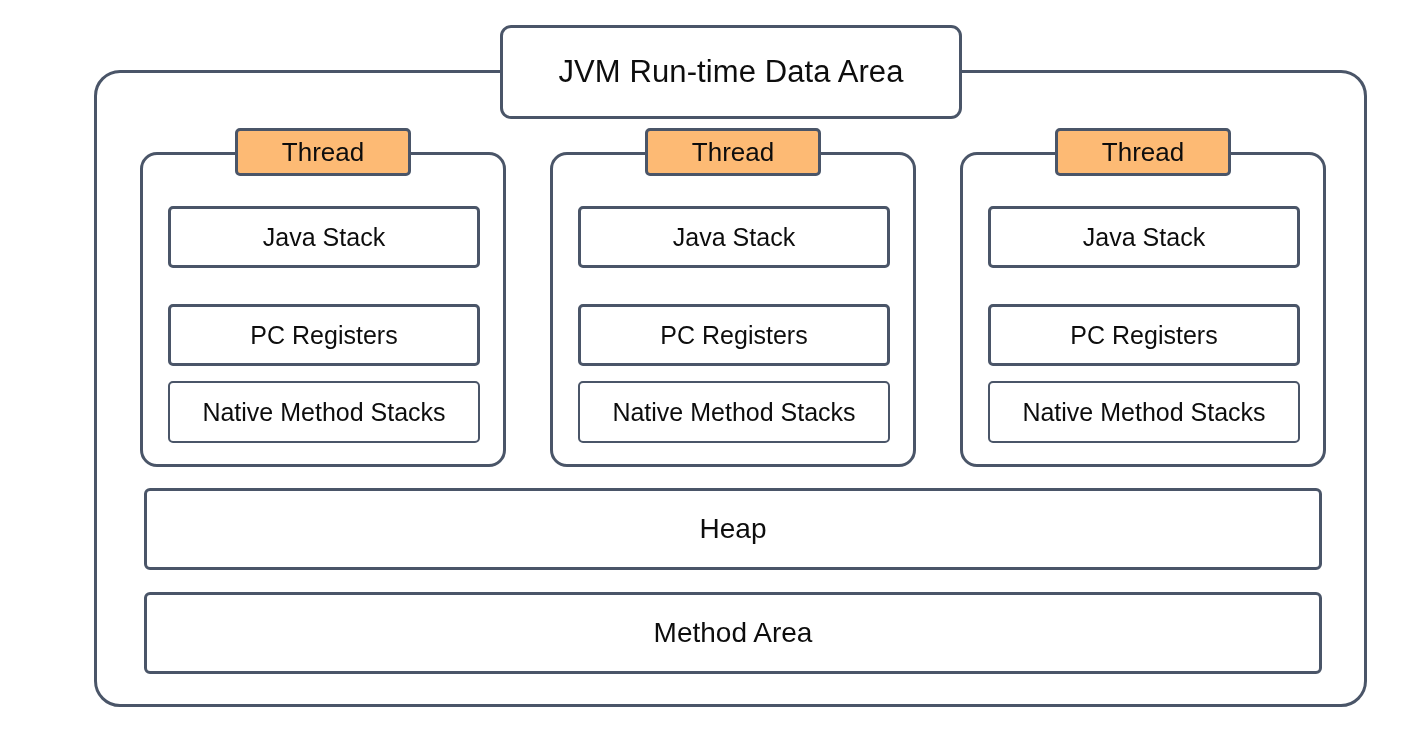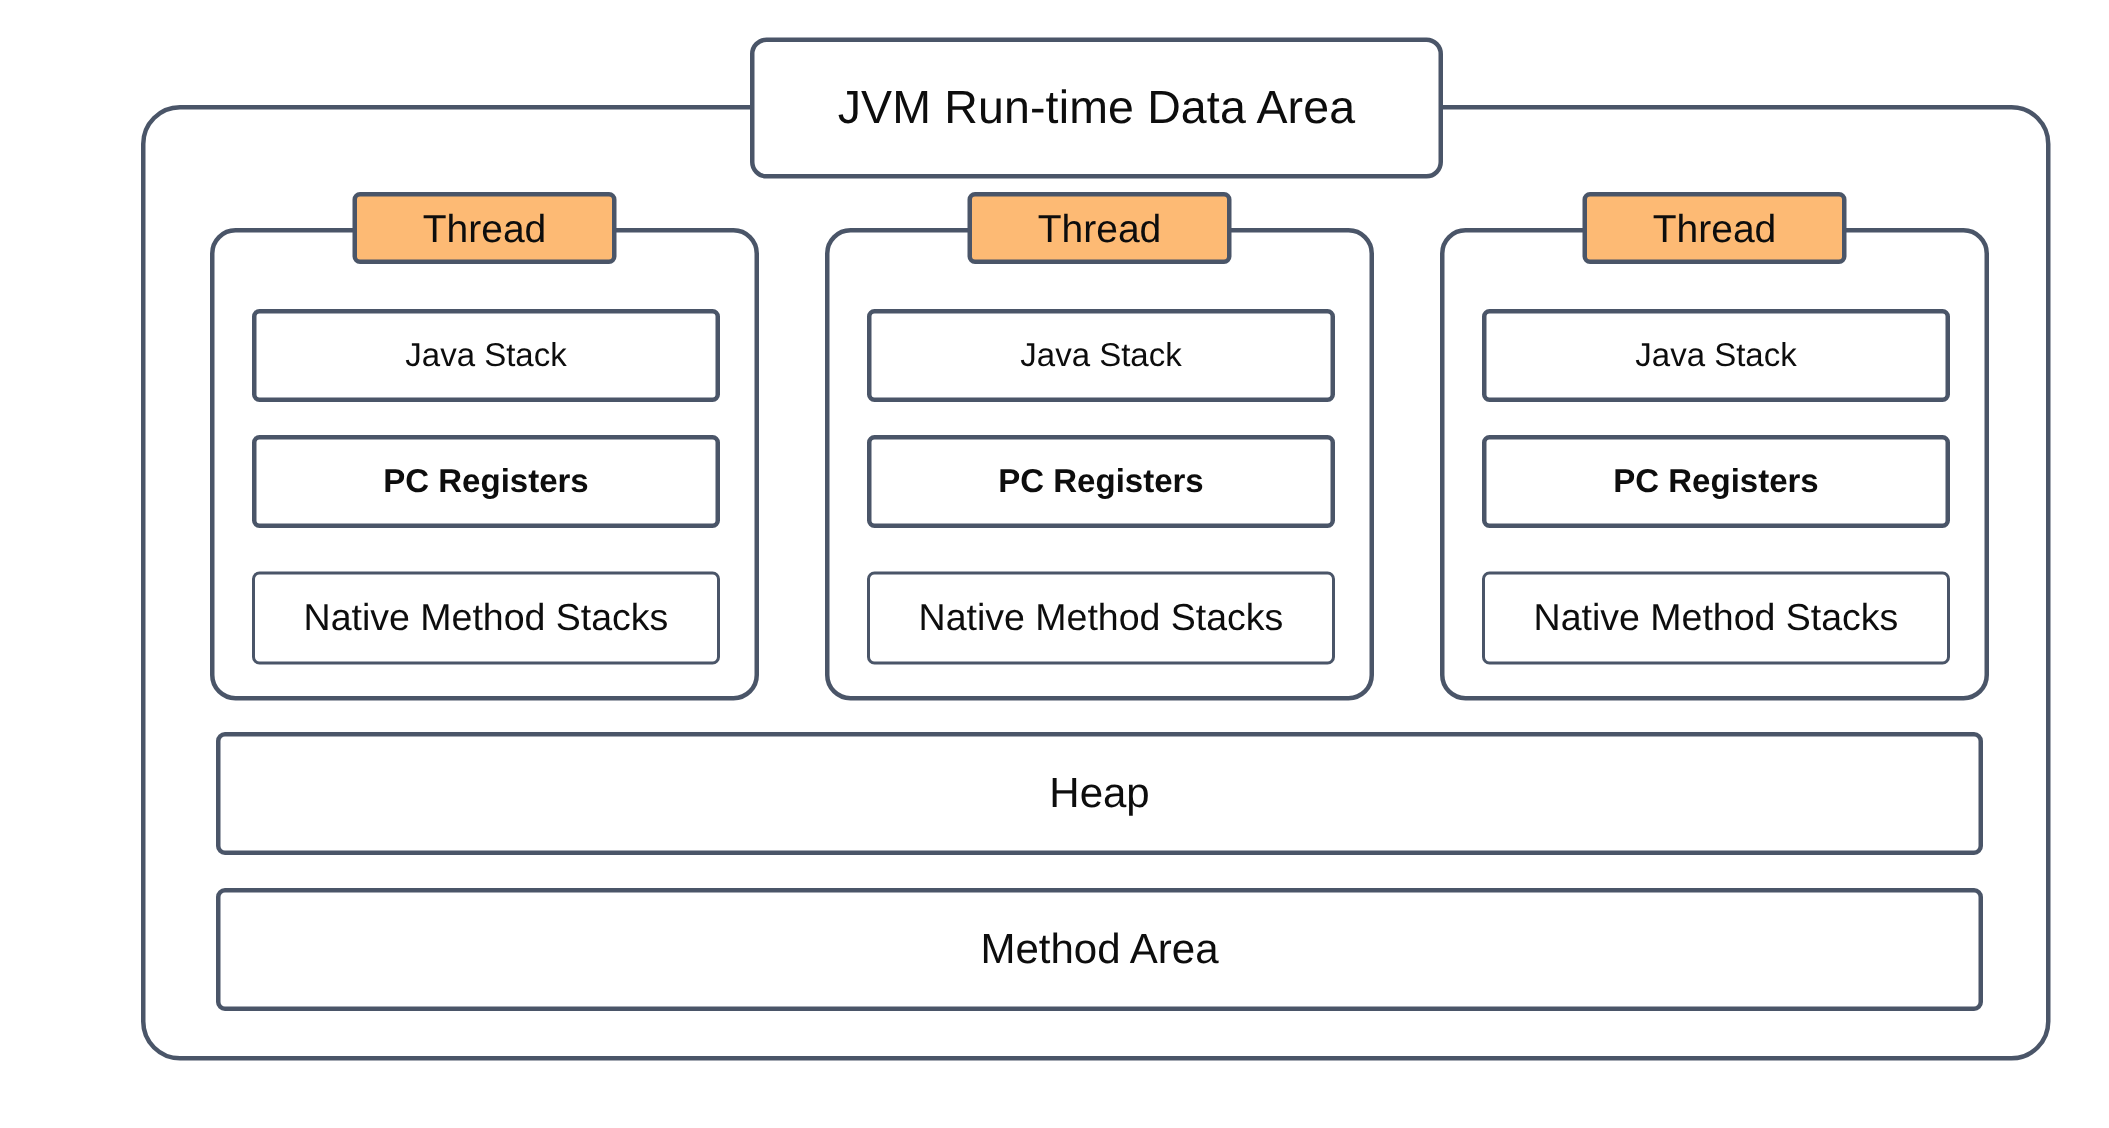--- a/index.html
+++ b/index.html
@@ -99,31 +99,31 @@
     border: 3px solid #4a5568;
     border-radius: 5px;
     box-sizing: border-box;
     background: #ffffff;
     display: flex;
     align-items: center;
     justify-content: center;
     color: #0d0d0d;
     z-index: 4;
   }
-  .inner-box.big  { font-size: 22px; }
+  .inner-box.big  { font-size: 25px; }
   .inner-box.small{ font-size: 25px; border-width: 2px; }
 
   
   .col1 { left: 136px;  width: 312px; }
   .col2 { left: 546px;  width: 312px; }
   .col3 { left: 956px;  width: 312px; }
 
   
   .row1 { top: 206px; }
-  .row2 { top: 290px; font-weight: bold; }
+  .row2 { top: 304px; }
   .row3 { top: 381px; }
 
   
   .wide-box {
     position: absolute;
     left: 112px;
     width: 1178px;   
     border: 3px solid #4a5568;
     border-radius: 6px;
     box-sizing: border-box;

